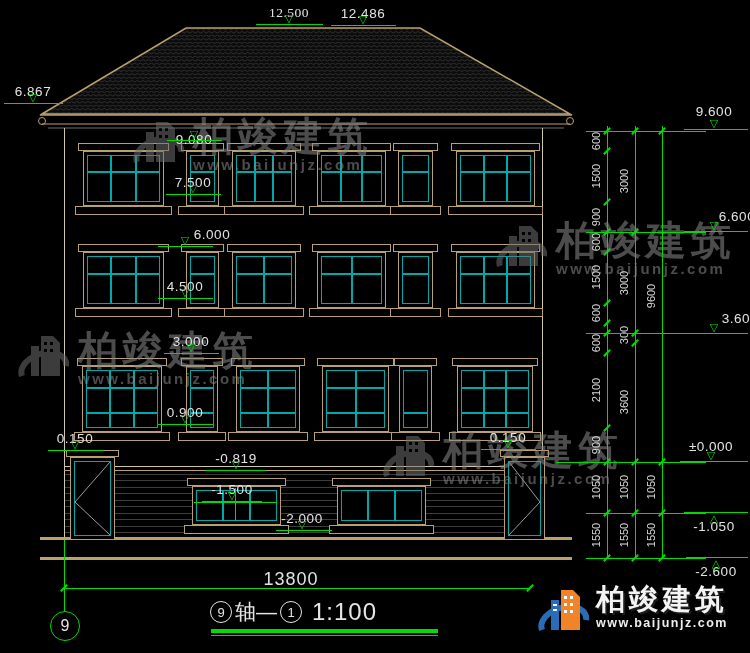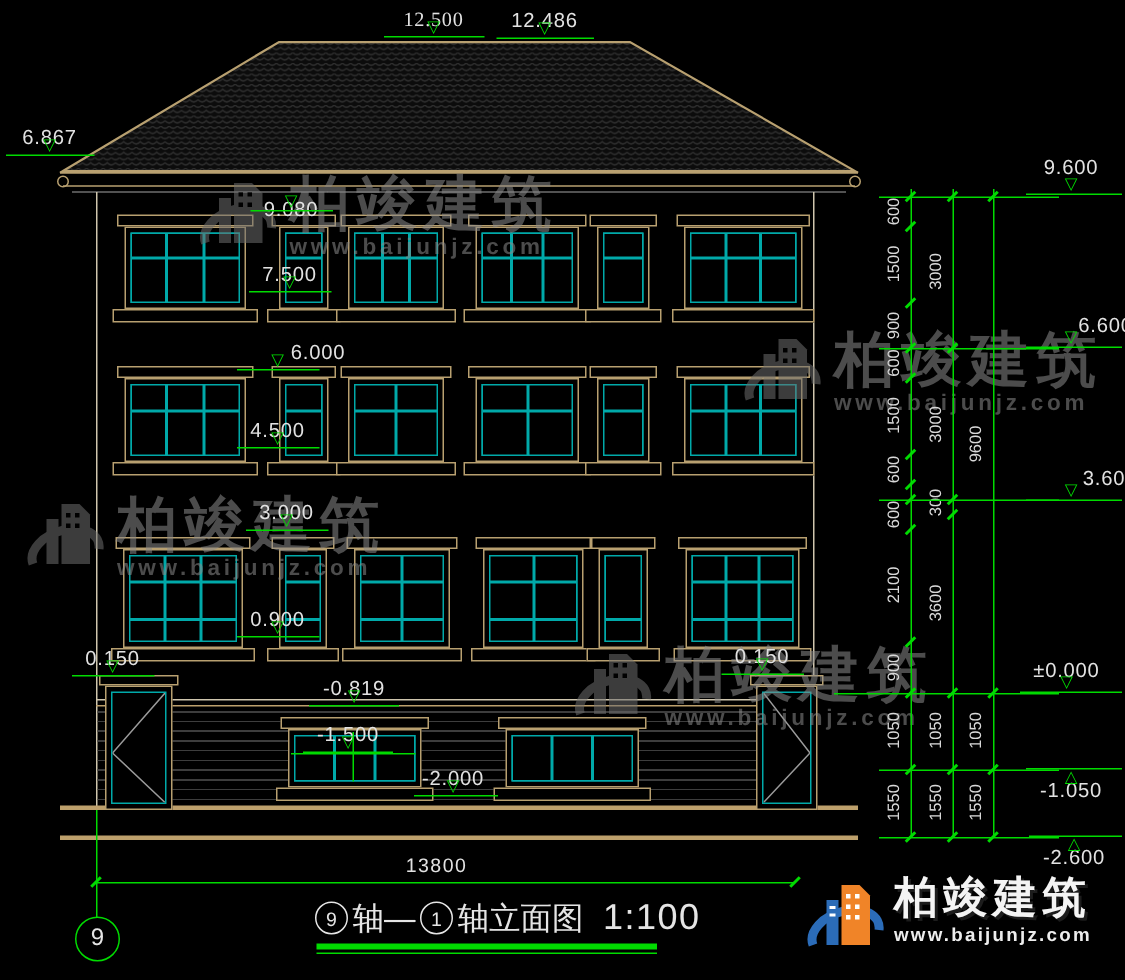--- a/index.html
+++ b/index.html
@@ -50,21 +50,21 @@
   
   #axis9{position:absolute;left:50px;top:611px;width:28px;height:28px;border:1.5px solid #00DB00;
          border-radius:50%;display:flex;align-items:center;justify-content:center;
          color:#E5E5E5;font-size:16px;}
   
   #brand{position:absolute;left:538px;top:584px;display:flex;align-items:flex-start;}
   #brand .btxt{margin-left:6px;}
   #brand .bname{color:#F4F4F4;font-size:29px;line-height:31px;font-weight:bold;letter-spacing:4px;
                 text-shadow:2px 2px 0 #1c1c1c;white-space:nowrap;}
   #brand .burl{color:#EDEDED;font-size:12.5px;font-weight:bold;letter-spacing:1.5px;margin-top:1px;}
-  #dim13800{position:absolute;color:#E2E2E2;font-size:13px;letter-spacing:1px;transform:translateX(-50%);}
+  #dim13800{position:absolute;color:#E2E2E2;font-size:18px;letter-spacing:1px;transform:translateX(-50%);}
 </style>
 </head>
 <body>
 
 <div id="canvas">
 
   <svg class="abs" style="left:0;top:0" width="750" height="145" xmlns="http://www.w3.org/2000/svg">
     <defs>
       <pattern id="tp" width="11" height="7" patternUnits="userSpaceOnUse">
         <rect width="11" height="7" fill="#0C0C0C"></rect>
@@ -475,21 +475,20 @@
     </div>
 
   <div id="title">
     <span class="bubble">
         <span>9</span>
       </span>
     <span class="tseg">轴—</span>
     <span class="bubble">
         <span>1</span>
       </span>
-    <span class="tseg">轴立面图</span>
     <span class="tscale">1:100</span>
   </div>
   <div class="abs grn" style="left:211px;top:629px;width:227px;height:4px"></div>
   <div class="abs grn" style="left:211px;top:635px;width:227px;height:1px"></div>
 
   <div id="brand">
     <svg width="52" height="58" viewBox="0 0 52 58" xmlns="http://www.w3.org/2000/svg">
       <path d="M4,46 a23,15 -18 1,1 44,-10" fill="none" stroke="#2B6CB8" stroke-width="6"></path>
       <rect x="13" y="16" width="8" height="30" fill="#2B6CB8"></rect>
       <path d="M23,6 h12 l7,7 v33 h-19 z" fill="#F08428"></path>

